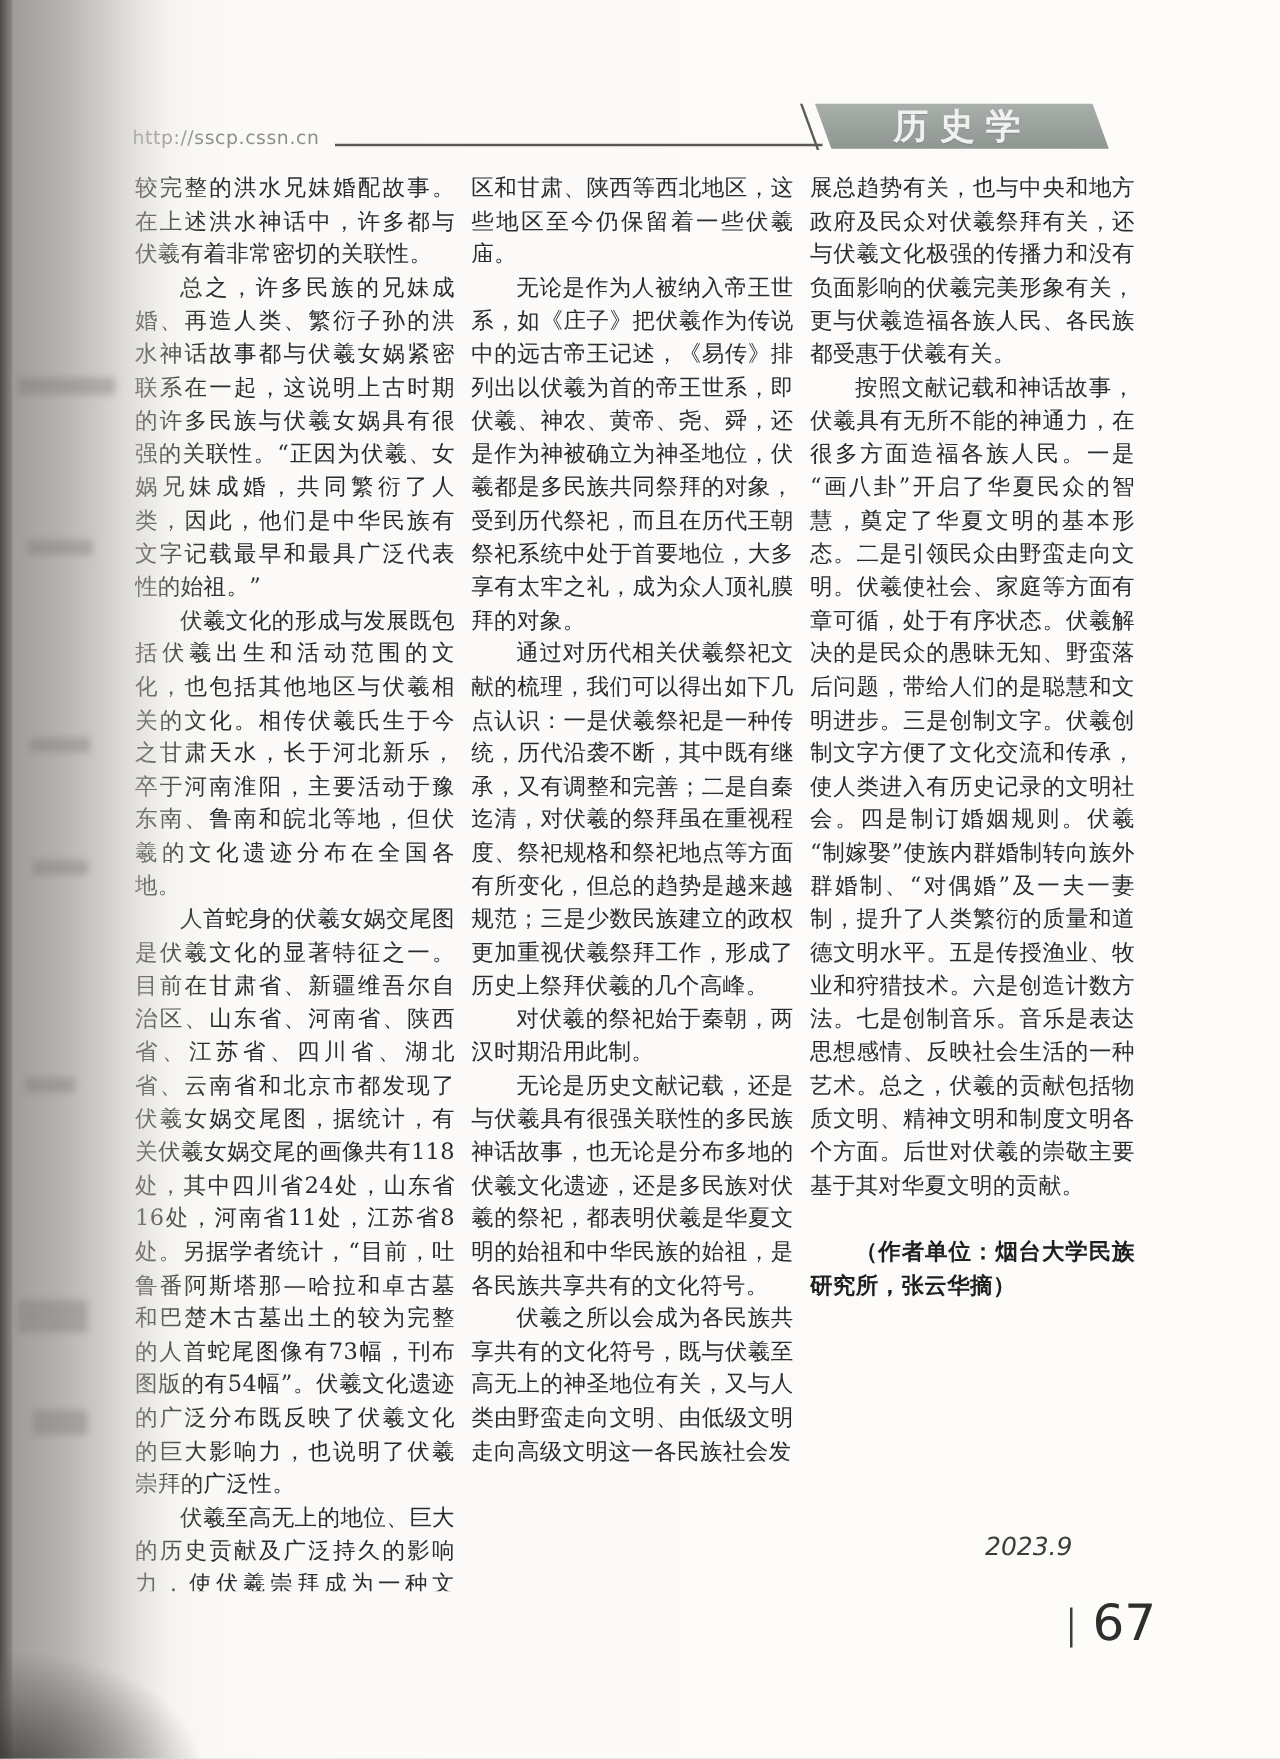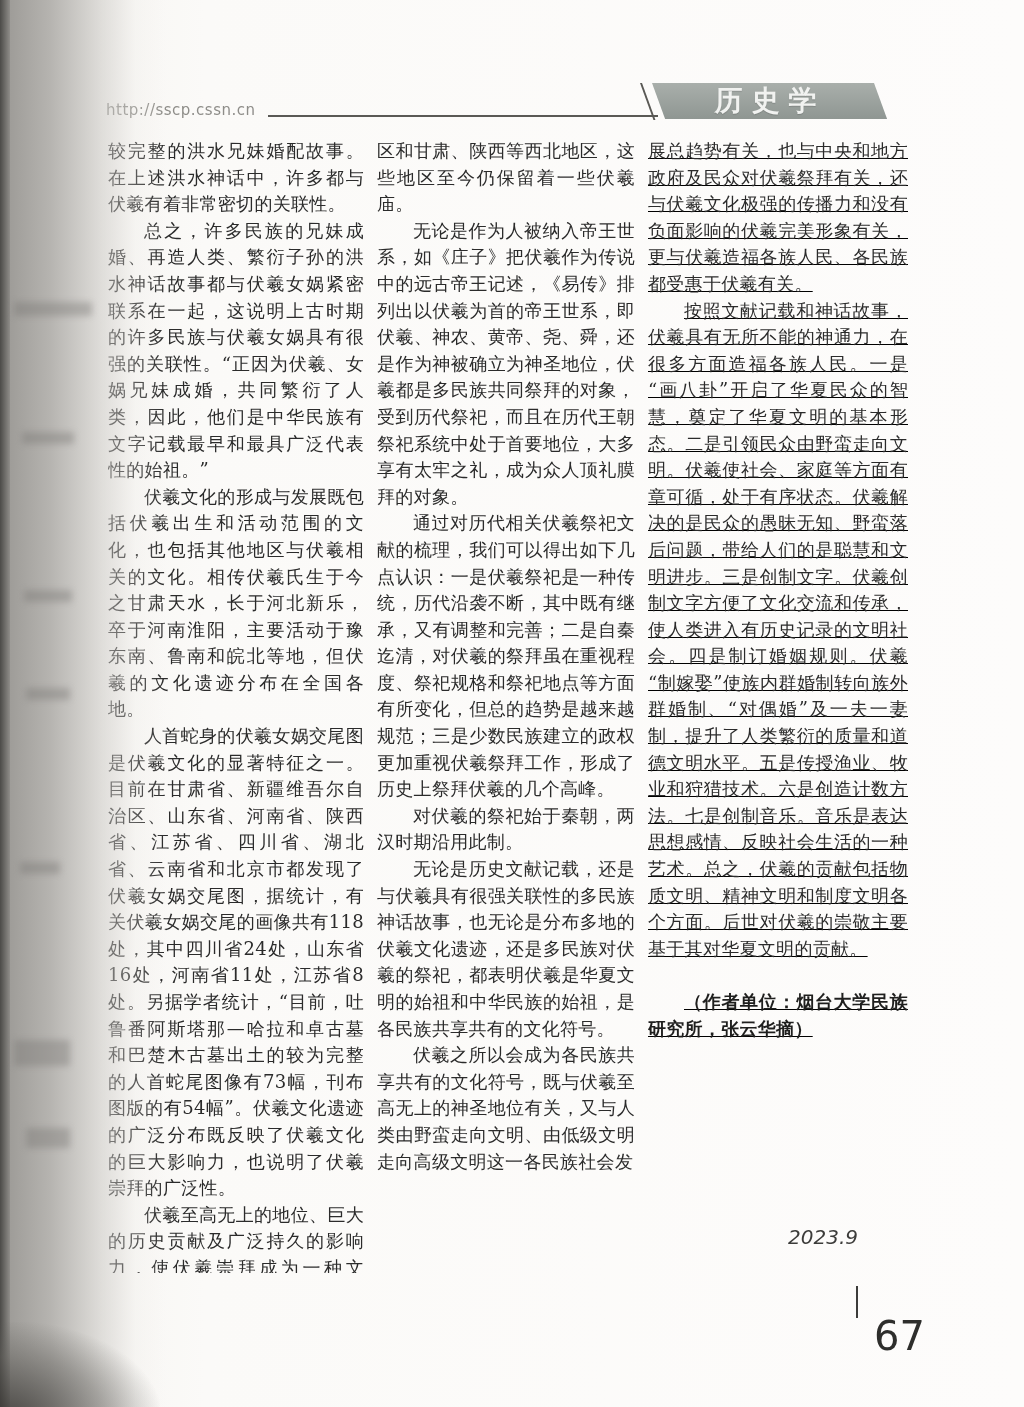--- a/index.html
+++ b/index.html
@@ -31,32 +31,32 @@
     text-align:center;z-index:2;}
   .badge span{display:inline-block;transform:skewX(-20deg);color:#f1f2f0;font-size:28px;
     font-weight:700;letter-spacing:9px;line-height:36px;font-family:"DejaVu Serif",serif;
     text-shadow:0 1px 1px rgba(0,0,0,0.15);}
 
   
   .columns{position:absolute;left:108px;top:138px;width:800px;height:1135px;
     display:flex;justify-content:space-between;z-index:3;}
   .col{width:256px;height:100%;overflow:hidden;}
   .col:nth-child(2){width:258px;}
-  .col:nth-child(3){width:260px;text-decoration:underline;}
+  .col:nth-child(3){width:260px;}
   .frag{margin:0;font-size:18px;line-height:26.6px;color:#2b2b2b;text-align:justify;
     text-justify:inter-character;letter-spacing:0.3px;}
   .frag.indent{text-indent:2em;}
   .frag.author{font-weight:700;margin-top:27px;color:#1f1f1e;}
 
   
   .issue{position:absolute;left:788px;top:1225px;font-family:"DejaVu Sans",sans-serif;
     font-style:italic;font-size:20px;color:#3c3c3a;z-index:3;}
   .footer-divider{position:absolute;left:856px;top:1286px;width:2px;height:32px;background:#3c3c3a;z-index:3;}
   .pagenum{position:absolute;left:874px;top:1276px;font-family:"DejaVu Sans",sans-serif;
-    font-size:40px;color:#2e2e2c;z-index:3;margin-top:37px;}
+    font-size:40px;color:#2e2e2c;z-index:3;}
 </style>
 </head>
 <body>
 
 <div class="page">
 
   <div class="gutter"></div>
   <div class="gutter-edge"></div>
   <div class="smudge" style="left:14px;top:302px;width:78px;height:14px;"></div>
   <div class="smudge" style="left:22px;top:432px;width:52px;height:12px;"></div>

